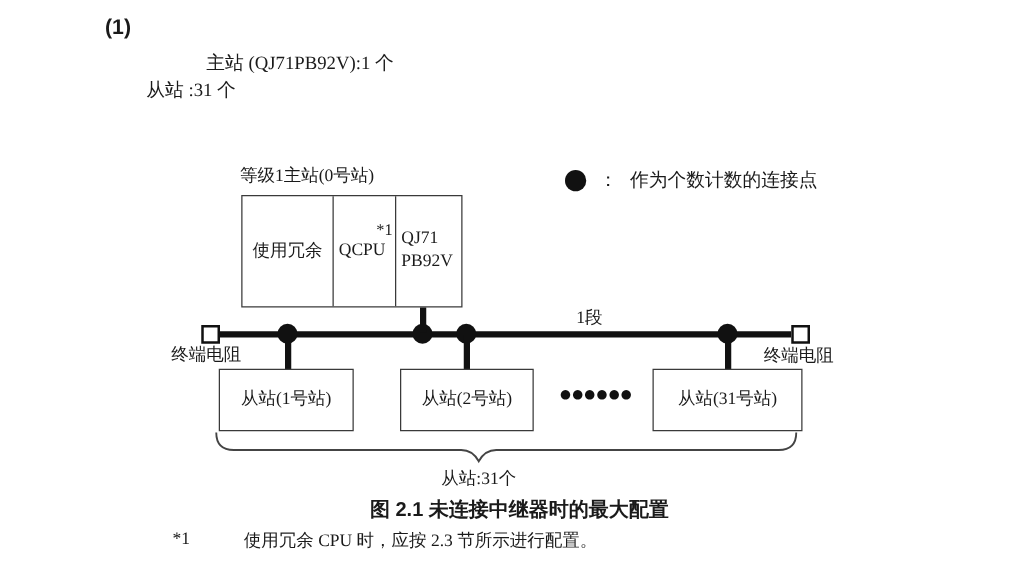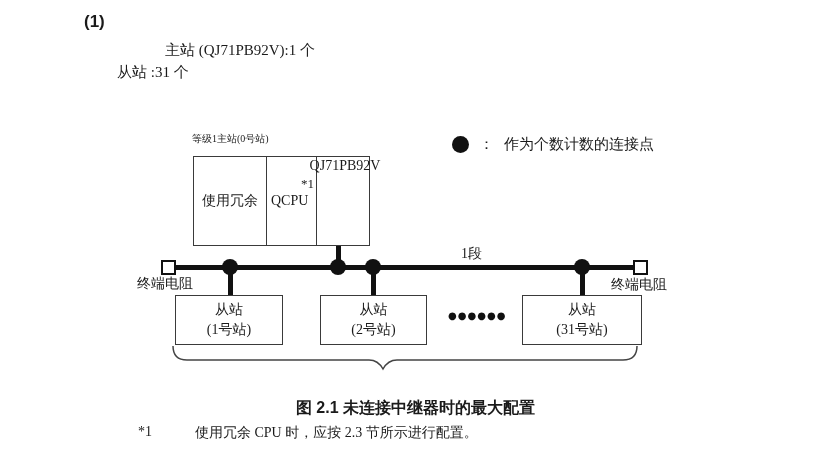--- a/index.html
+++ b/index.html
@@ -10,50 +10,50 @@
     font-family:"Liberation Serif","DejaVu Serif",serif;
     color:#1a1a1a;
     overflow:hidden;
   }
   .abs{position:absolute;}
   .sec-num{left:84px;top:12px;font-size:17px;font-weight:bold;font-family:"Liberation Sans","DejaVu Sans",sans-serif;}
   .sec-title{left:113px;top:12px;font-size:17px;font-weight:bold;font-family:"Liberation Sans","DejaVu Sans",sans-serif;letter-spacing:0.5px;}
   .body-line1{left:117px;top:41px;font-size:15px;margin-left:48px;}
   .body-line2{left:117px;top:63px;font-size:15px;}
 
-  .master-label{left:192px;top:132px;font-size:10px;}
+  .master-label{left:192px;top:132px;font-size:14px;}
   .master-box{
     left:193px;top:156px;width:177px;height:90px;
     border:1px solid #3a3a3a;box-sizing:border-box;
     display:flex;flex-direction:row;
   }
   .cell{display:flex;align-items:center;justify-content:center;font-size:14px;box-sizing:border-box;}
   .cell-power{width:72px;}
   .cell-cpu{width:50px;border-left:1px solid #3a3a3a;position:relative;justify-content:flex-start;padding-left:4px;}
   .cpu-note{position:absolute;top:19px;right:2px;font-size:13px;}
-  .cell-net{width:53px;border-left:1px solid #3a3a3a;align-items:flex-start;padding-left:4px;line-height:1.35;}
+  .cell-net{width:53px;border-left:1px solid #3a3a3a;flex-direction:column;align-items:flex-start;padding-left:4px;line-height:1.35;}
 
   .legend{left:452px;top:135px;display:flex;align-items:center;font-size:15px;}
   .legend-dot{width:17px;height:17px;border-radius:50%;background:#111;display:inline-block;margin-right:10px;}
   .legend-sep{margin-right:10px;}
 
   .bus{left:176px;top:265px;width:457px;height:5px;background:#111;}
   .term-sq{width:15px;height:15px;border:2px solid #111;background:#fff;box-sizing:border-box;}
   .term-left{left:161px;top:260px;}
   .term-right{left:633px;top:260px;}
   .term-label-left{left:137px;top:275px;font-size:14px;}
   .term-label-right{left:611px;top:276px;font-size:14px;}
   .segment-label{left:461px;top:245px;font-size:14px;}
 
   .node{width:16px;height:16px;border-radius:50%;background:#111;}
   .vline{width:5px;background:#111;}
 
   .slave-box{
     top:295px;height:50px;border:1px solid #3a3a3a;box-sizing:border-box;
-    display:flex;flex-direction:column;align-items:center;justify-content:center;
+    display:flex;flex-direction:row;align-items:center;justify-content:center;
     font-size:14px;line-height:1.45;
   }
   .ellipsis{left:448px;top:310px;font-size:10px;letter-spacing:1px;color:#111;font-family:"DejaVu Sans",sans-serif;}
 
   .brace-label{left:318px;top:374px;width:130px;text-align:center;font-size:14px;}
   .caption{left:5px;top:398px;width:821px;text-align:center;font-size:16px;font-weight:bold;font-family:"Liberation Sans","DejaVu Sans",sans-serif;}
   .fn-marker{left:138px;top:424px;font-size:14px;}
   .fn-text{left:164px;top:424px;font-size:14px;margin-left:31px;}
 </style>
 </head>
@@ -112,19 +112,20 @@
   <div class="abs slave-box" style="left:522px;width:120px;">
     <span>从站</span>
     <span>(31号站)</span>
   </div>
 
   <div class="abs ellipsis">●●●●●●</div>
 
   <svg class="abs" style="left:170px;top:344px;" width="470" height="30" viewBox="0 0 470 30">
     <path d="M 3 2 Q 3 16 17 16 L 199 16 Q 208 16 213 25 Q 218 16 227 16 L 453 16 Q 467 16 467 2" fill="none" stroke="#444" stroke-width="1.5"></path>
   </svg>
+  <div class="abs brace-label">从站:31个</div>
 
   <div class="abs caption">图 2.1 未连接中继器时的最大配置</div>
 
   <div class="abs fn-marker">*1</div>
   <div class="abs fn-text">使用冗余 CPU 时，应按 2.3 节所示进行配置。</div>
 
 </div>
 
 </body></html>

